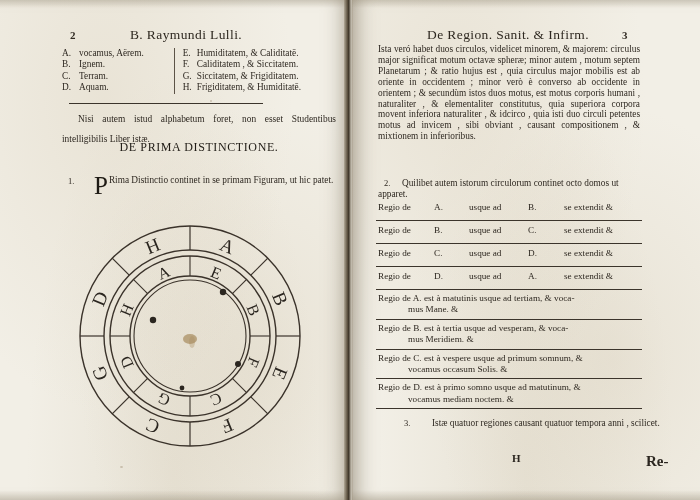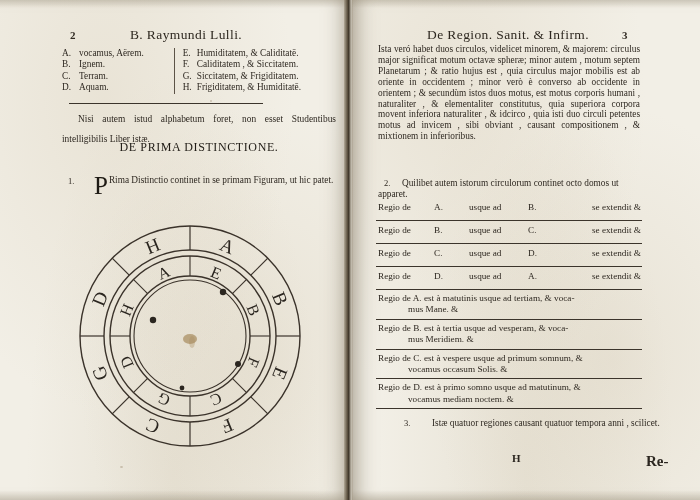--- a/index.html
+++ b/index.html
@@ -108,21 +108,21 @@
     position:absolute;left:376px;top:198px;width:266px;
     font-size:9.2px;color:#2e2821;
   }
   .trow{position:relative;border-bottom:1.5px solid #3b342b;}
   .trow.first{border-top:0;}
   .short{height:22px;}
   .short .f1{position:absolute;left:2px;top:4px;}
   .short .f2{position:absolute;left:58px;top:4px;}
   .short .f3{position:absolute;left:93px;top:4px;}
   .short .f4{position:absolute;left:152px;top:4px;}
-  .short .f5{position:absolute;left:188px;top:4px;margin-left:28px;}
+  .short .f5{position:absolute;left:188px;top:4px;}
   .long{padding:3px 2px 3px 2px;line-height:11.4px;}
   .long .l2{display:block;padding-left:30px;}
 
   #rp-para3{
     position:absolute;left:396px;top:418px;width:266px;
     font-size:9.3px;line-height:11.2px;color:#2e2821;
   }
   #rp-para3 .num{display:inline-block;width:36px;text-indent:8px;font-size:8.5px;}
 
   #sig{position:absolute;left:512px;top:452px;font-size:11px;font-weight:bold;color:#2b2620;}

